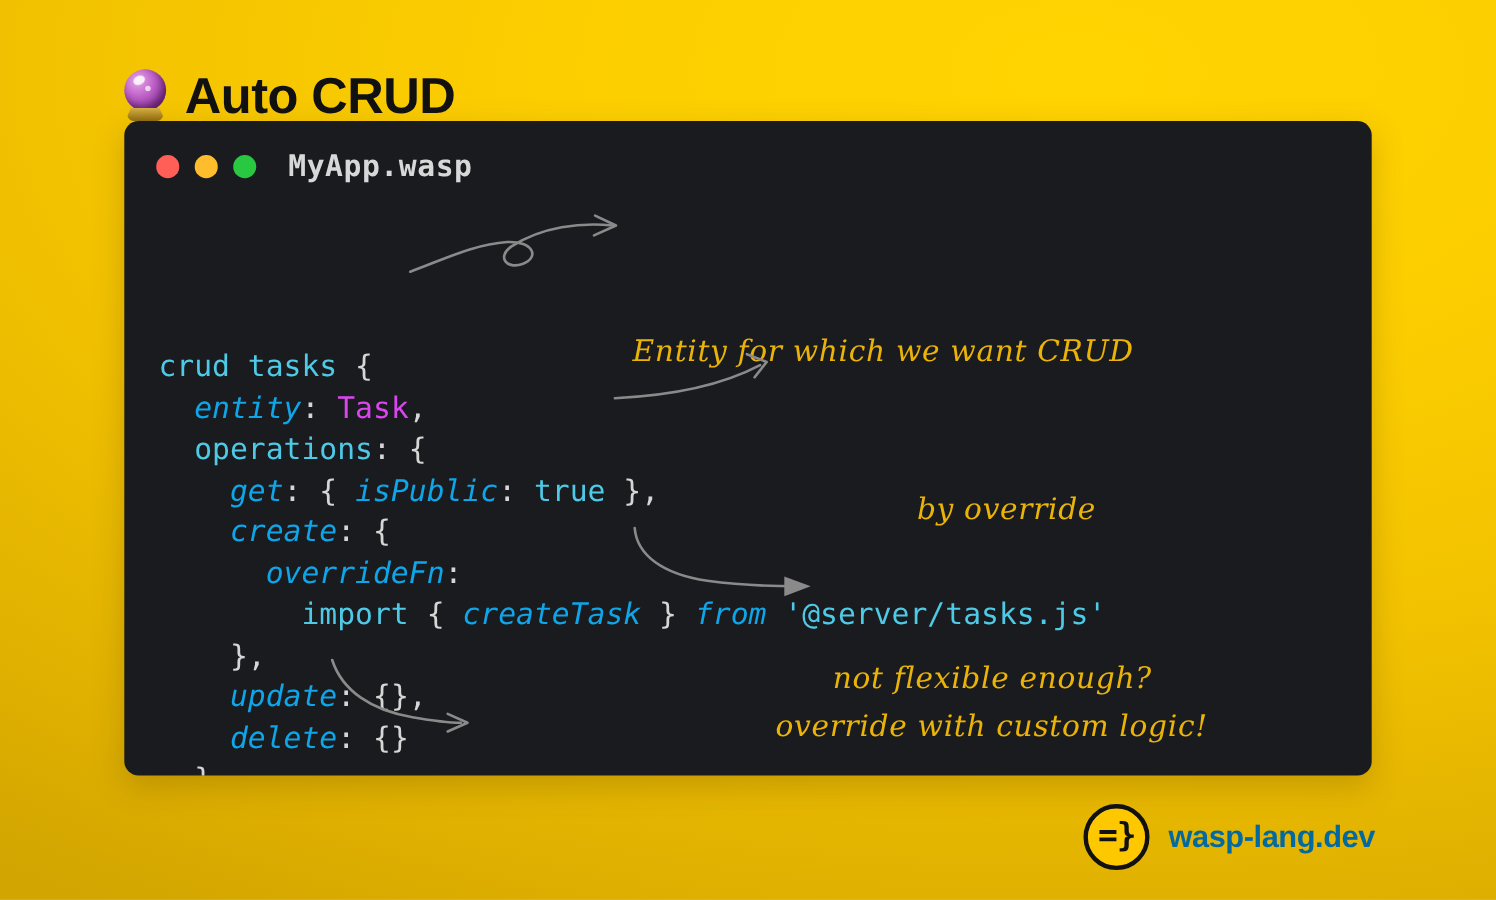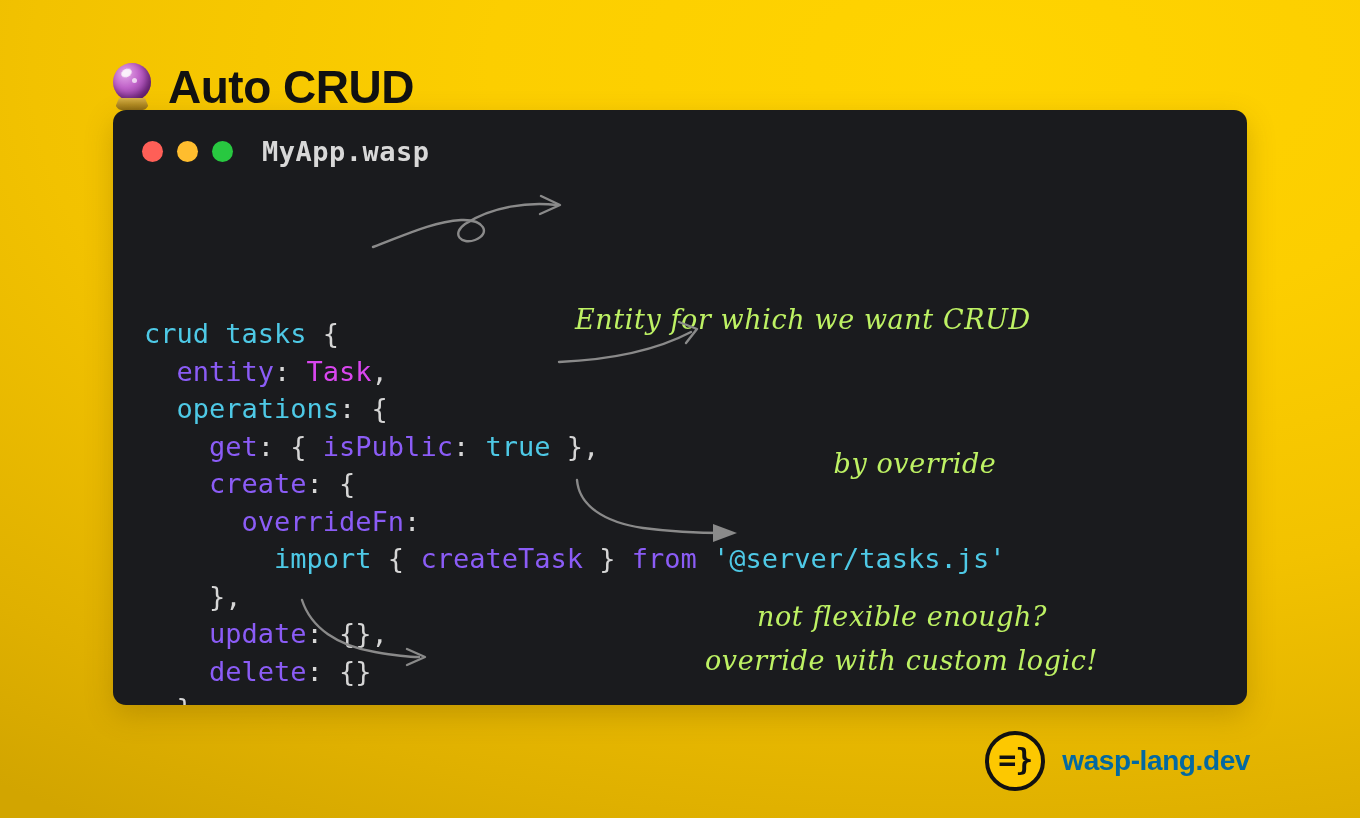--- a/index.html
+++ b/index.html
@@ -97,32 +97,32 @@
     position: absolute;
     left: 31px; top: 205px;
     font-family: "DejaVu Sans Mono", monospace;
     font-size: 27px;
     line-height: 37.5px;
     white-space: pre;
     color: #d6d6d6;
   }
   .code-line { height: 37.5px; }
   .tok-kw    { color: #4ec9e6; }
-  .tok-prop  { color: #8b5cf6; }
+  .tok-prop  { color: #0ea5e9; font-style: italic; }
   .tok-type  { color: #d946ef; }
   .tok-bool  { color: #4ec9e6; }
   .tok-str   { color: #4ec9e6; }
   .tok-punc  { color: #d6d6d6; }
 
   
   .annot {
     position: absolute;
     font-family: "DejaVu Serif", serif;
     font-style: italic;
-    color: #bef264;
+    color: #eab308;
     font-size: 27px;
     line-height: 44px;
     white-space: pre;
     letter-spacing: .6px;
   }
   .annot.center { text-align: center; }
 
   .arrows {
     position: absolute; left: 0; top: 0;
     width: 1134px; height: 595px;

